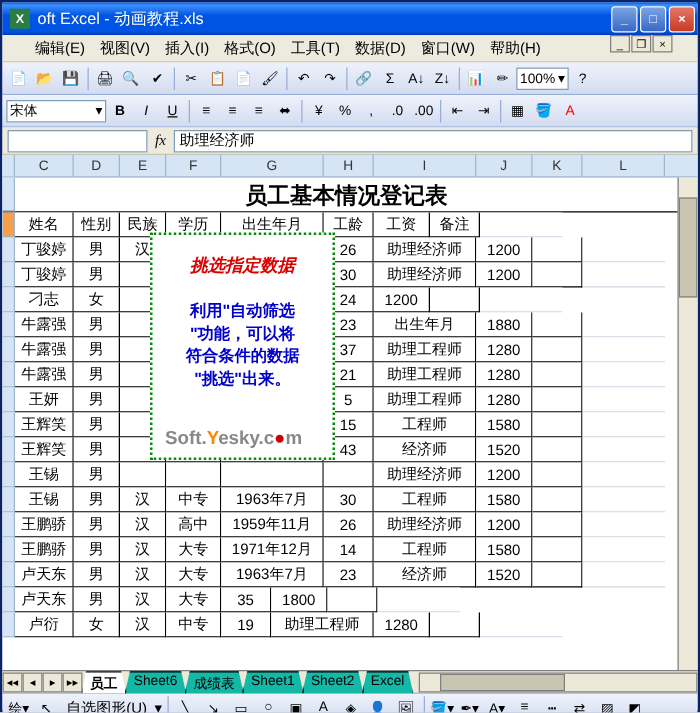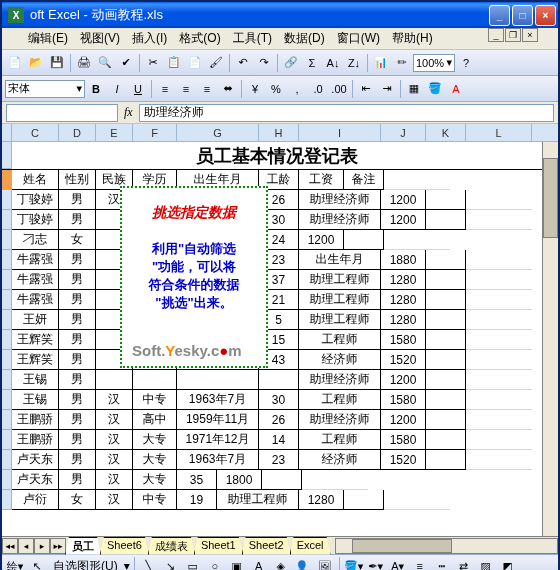--- a/index.html
+++ b/index.html
@@ -38,21 +38,21 @@
 .rh.sel{background:#f4a04a}
 .overlay{position:absolute;top:62px;left:118px;width:148px;height:182px;border:2px dotted #0a8a0a;background:#fff;padding:6px;display:flex;flex-direction:column;align-items:center;justify-content:flex-start}
 .overlay .t1{color:#d00;font-weight:bold;font-size:14px;font-style:italic;margin-top:10px;margin-bottom:18px}
 .overlay .t2{color:#00c;font-weight:bold;font-size:13px;text-align:center;line-height:18px}
 .watermark{position:absolute;top:218px;left:130px;font-size:15px;font-weight:bold;font-family:Arial;pointer-events:none}
 .watermark .s{color:#888}.watermark .y{color:#f80}.watermark .c{color:#c00}
 .sheettabs{height:18px;background:#ece9d8;display:flex;align-items:center;border-top:1px solid #808080;font-size:11px}
 .navbtn{width:16px;height:16px;border:1px solid #808080;background:#ece9d8;display:flex;align-items:center;justify-content:center;font-size:9px}
 .tab{padding:1px 6px;background:#fff;border:1px solid #000;border-bottom:none;margin-left:-1px;position:relative;clip-path:polygon(4px 0,calc(100% - 4px) 0,100% 100%,0 100%)}
 .tab.active{background:#fff;font-weight:bold}
-.tab.inactive{background:#fef9c3}
+.tab.inactive{background:#14b8a6}
 .hscroll{flex:1;height:16px;background:#ece9d8;border:1px solid #808080;margin-left:4px;position:relative}
 .hscroll .thumb{position:absolute;left:16px;width:100px;top:0;bottom:0;background:#c8c5b1;border:1px solid #808080}
 .drawbar{height:24px;background:linear-gradient(to bottom,#eef2fb,#d3dcf0);border-top:1px solid #98aed8;border-bottom:1px solid #98aed8;display:flex;align-items:center;padding:0 3px;gap:2px}
 .vscroll{position:absolute;right:0;top:18px;bottom:0;width:16px;background:#ece9d8;border-left:1px solid #808080}
 .vscroll .vthumb{position:absolute;top:16px;height:80px;left:0;right:0;background:#c8c5b1;border:1px solid #808080}
 </style>
 </head>
 <body>
 
 <div class="window">

